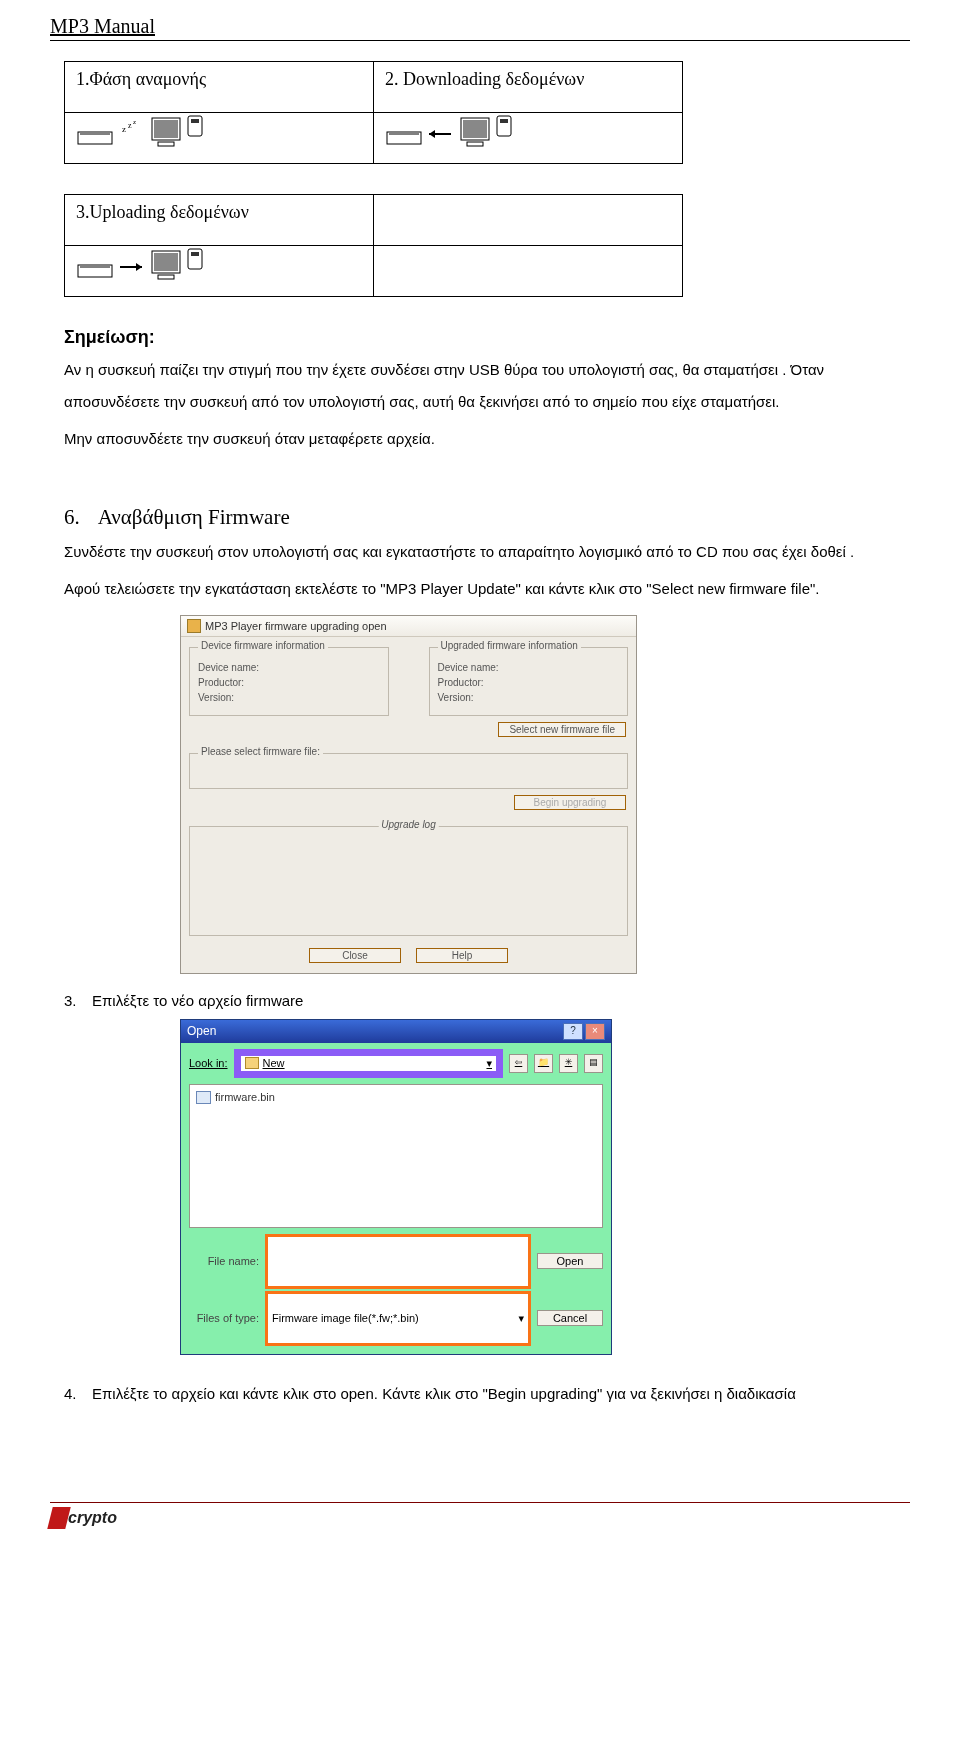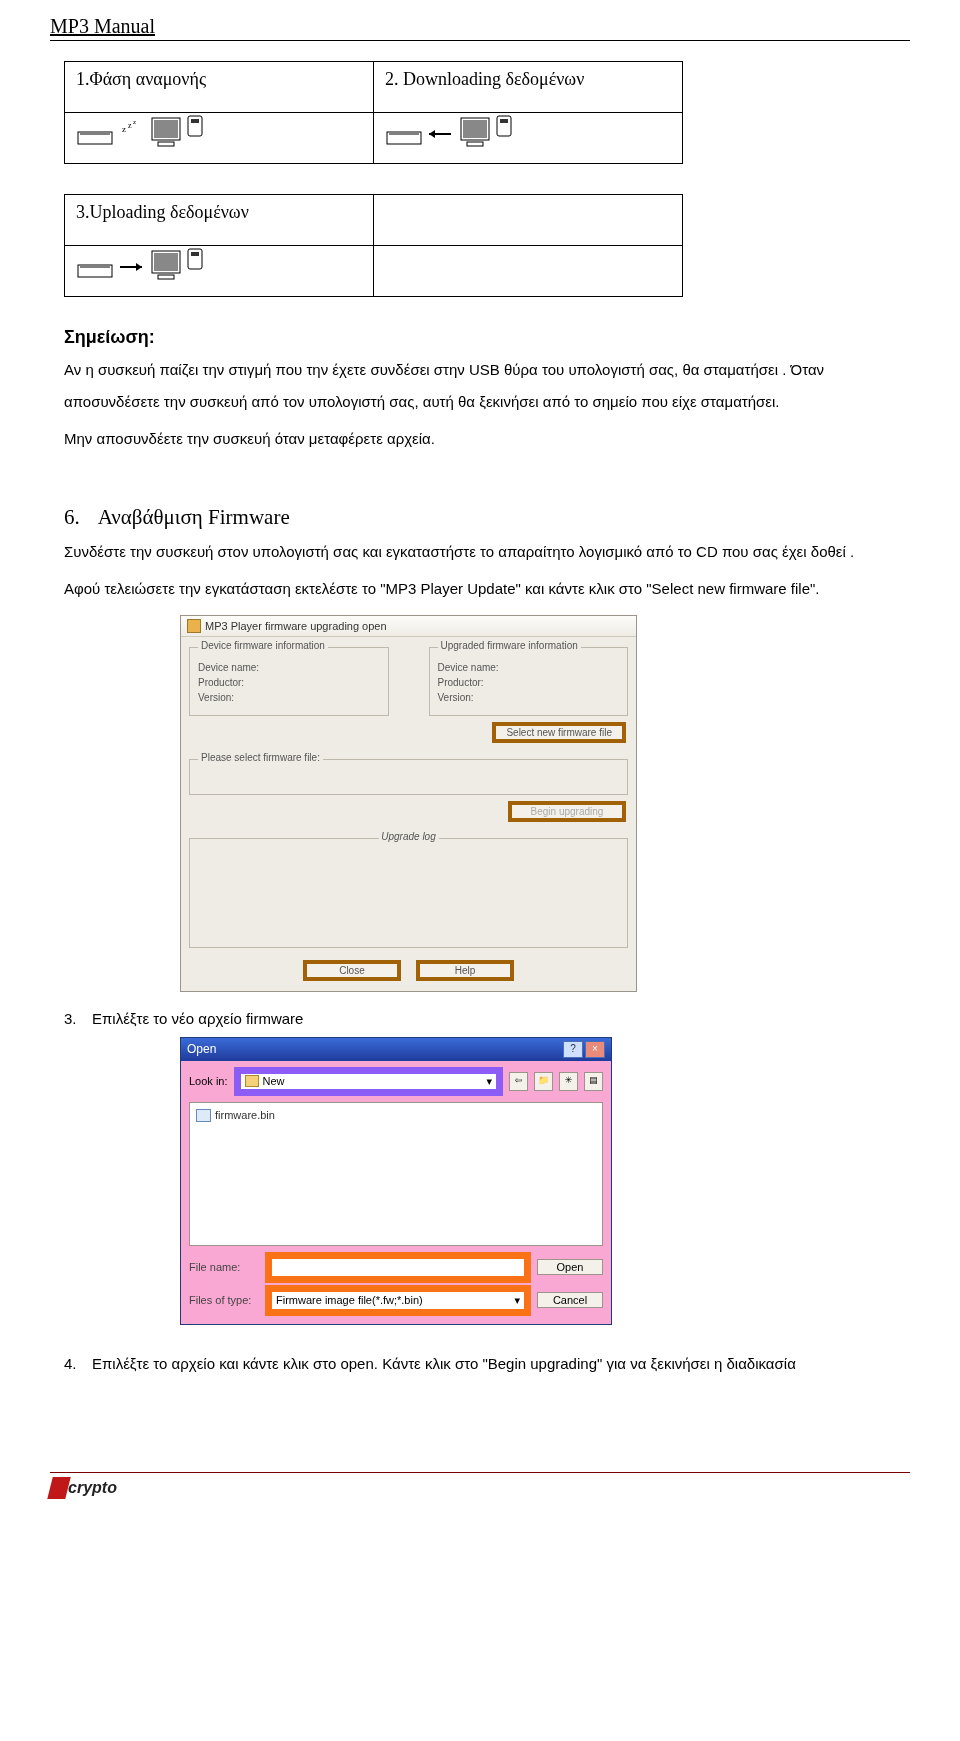--- a/index.html
+++ b/index.html
@@ -112,39 +112,39 @@
     padding: 0 3px;
     font-size: 10px;
     color: #555;
   }
   .two-col { display:flex; gap:24px; }
   .two-col .groupbox { flex:1; }
   .kv { font-size:10px; color:#555; margin:4px 0; }
   .dlg-btn {
     display:inline-block;
     background:#f4f1ea;
-    border:4px solid #a16207;
+    border:1px solid #a16207;
     padding:1px 10px;
     font-size:10px;
     color:#555;
     min-width:90px;
     text-align:center;
   }
   .btn-row { text-align:right; padding:2px 10px 6px 0; }
   .btn-row-center { text-align:center; padding:8px 0 10px 0; }
   .btn-row-center .dlg-btn { margin:0 6px; }
 
   
   .open-dlg {
     width: 430px;
     margin: 10px 0 30px 130px;
     border: 1px solid #1f3b7b;
     font-family: Tahoma, Arial, sans-serif;
     font-size: 11px;
-    background:#f9a8d4;
+    background:#86efac;
   }
   .open-dlg .titlebar {
     background: linear-gradient(#3a6bd8,#1f3b9b);
     color:#fff;
     padding:3px 6px;
     display:flex;
     justify-content:space-between;
     align-items:center;
     font-size:12px;
   }
@@ -157,20 +157,21 @@
     text-align:center;
     line-height:13px;
     color:#234;
   }
   .win-btn.close { background:#e98a7a; color:#fff; }
   .open-toolbar {
     display:flex;
     align-items:center;
     gap:6px;
     padding:6px 8px;
+    text-decoration:underline;
   }
   .combo {
     flex:1;
     background:#fff;
     border:7px solid #8b5cf6;
     padding:1px 4px;
     font-size:11px;
     display:flex;
     align-items:center;
     justify-content:space-between;
@@ -207,27 +208,27 @@
     width:13px;height:11px;
     border:1px solid #6a88b8;
     background:#dfeaf8;
   }
   .open-bottom {
     display:flex;
     align-items:center;
     gap:6px;
     padding:6px 8px 2px 8px;
   }
-  .open-bottom .lbl { width:70px; font-size:11px; color:#444; }
+  .open-bottom .lbl { width:70px; font-size:11px; color:#444;text-align:right; }
   .open-bottom .field {
     flex:1;
     background:#fff;
-    border:7px solid #f97316;
+    border:3px solid #f97316;
     height:17px;
-    padding:0 4px;
+    padding:16px 4px;
     font-size:11px;
     display:flex;
     align-items:center;
     justify-content:space-between;
   }
   .open-bottom .obtn {
     width:64px;
     background:#f4f1ea;
     border:1px solid #9a948a;
     text-align:center;

